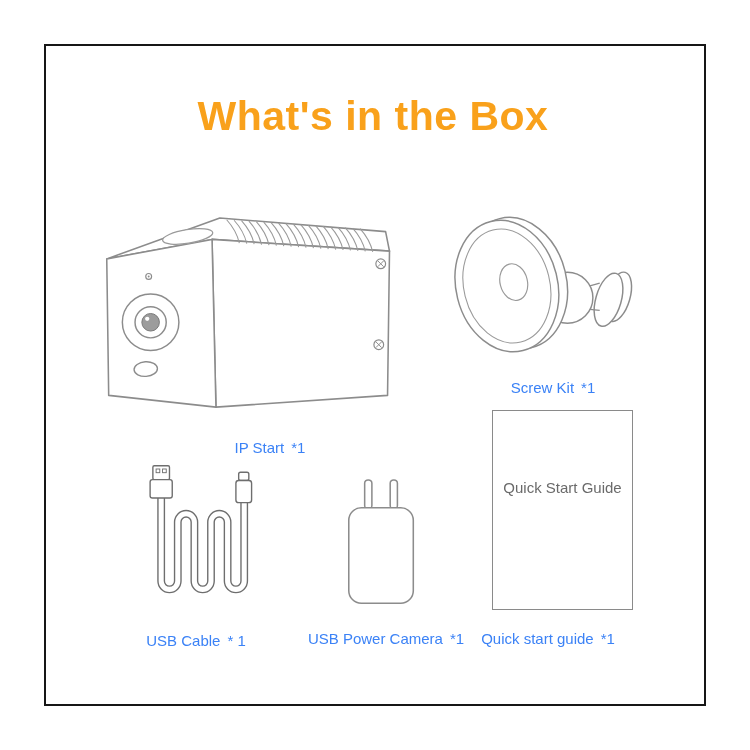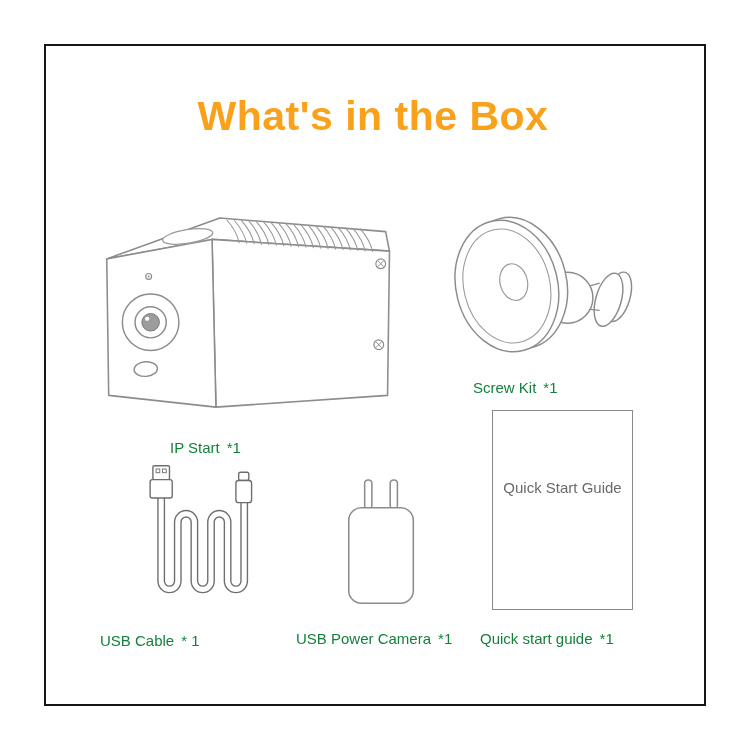--- a/index.html
+++ b/index.html
@@ -17,22 +17,22 @@
   }
   .page-title {
     position: absolute; left: 0; top: 93px; width: 746px;
     text-align: center;
     font-size: 41px; font-weight: 700; letter-spacing: 0.5px;
     color: #F9A11B;
   }
   .fig { position: absolute; }
   .label {
     position: absolute;
-    font-size: 15px; color: #15803d;
-    white-space: nowrap;
+    font-size: 15px; color: #3b82f6;
+    text-align: center; white-space: nowrap;
   }
   .label .cnt { margin-left: 7px; }
   .guide-box {
     position: absolute; left: 492px; top: 410px;
     width: 141px; height: 200px;
     border: 1.5px solid #8a8a8a; background: #fff;
   }
   .guide-box .cover-text {
     display: block; margin-top: 68px;
     text-align: center; font-size: 15px; color: #6a6a6a;
@@ -138,23 +138,23 @@
 </svg>
 
 <div class="label" style="left:170px;top:439px;width:200px">
   <span>IP Start</span><span class="cnt">*1</span>
 </div>
 
 <div class="label" style="left:473px;top:379px;width:160px">
   <span>Screw Kit</span><span class="cnt">*1</span>
 </div>
 
-<div class="label" style="left:100px;top:632px;width:160px">
+<div class="label" style="left:116px;top:632px;width:160px">
   <span>USB Cable</span><span class="cnt">* 1</span>
 </div>
 
 <div class="label" style="left:296px;top:630px;width:180px">
   <span>USB Power Camera</span><span class="cnt">*1</span>
 </div>
 
-<div class="label" style="left:480px;top:630px;width:160px">
+<div class="label" style="left:468px;top:630px;width:160px">
   <span>Quick start guide</span><span class="cnt">*1</span>
 </div>
 
 </body></html>

